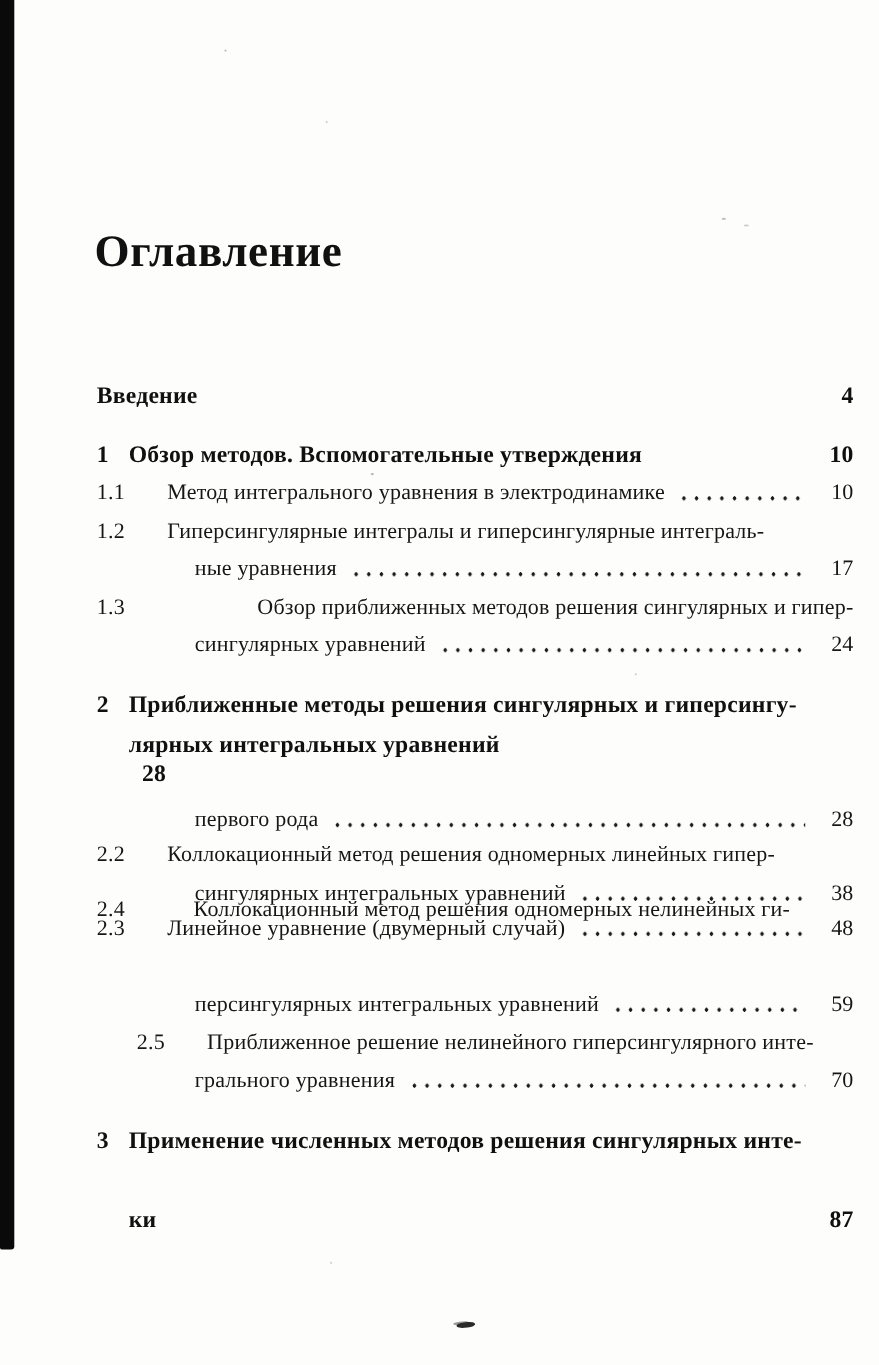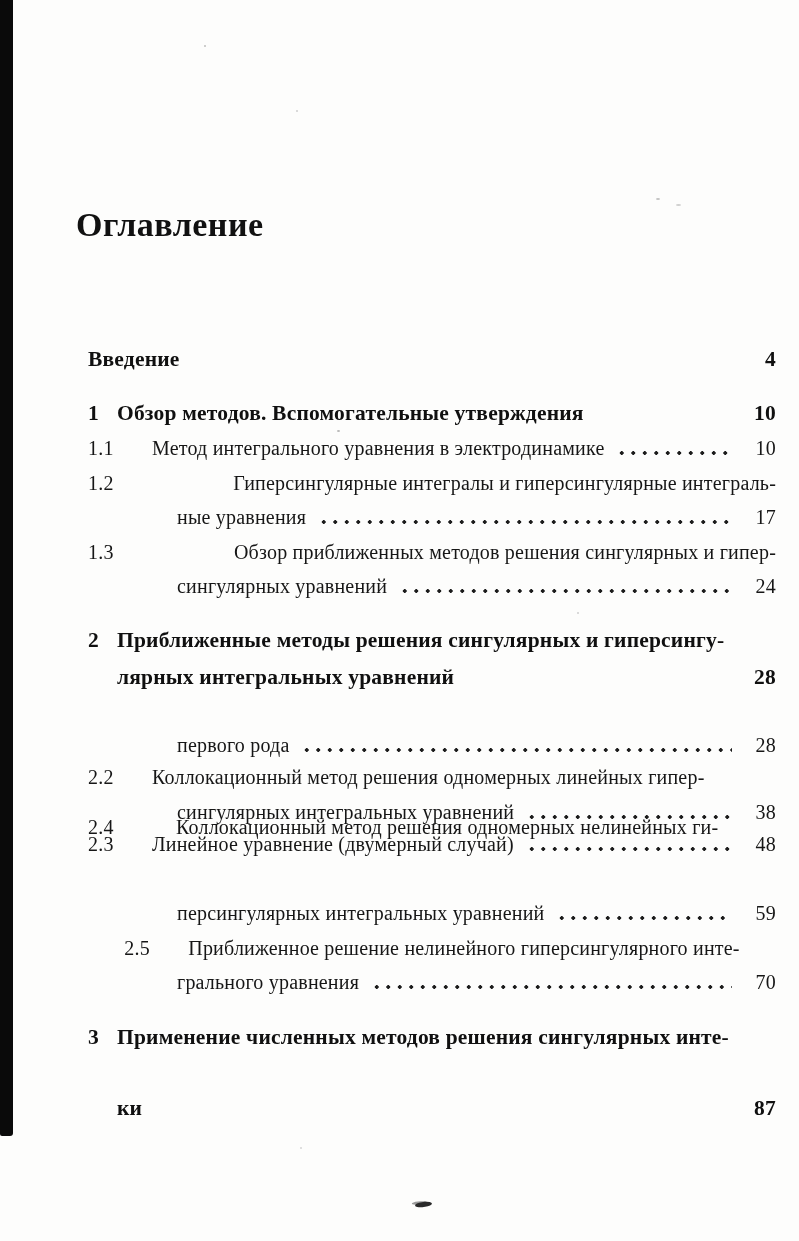--- a/index.html
+++ b/index.html
@@ -8,22 +8,22 @@
     background:#fdfdfc;
     font-family:"Liberation Serif","DejaVu Serif",serif;
     color:#141414;
   }
   .page{position:absolute;inset:0;}
   .scan-bar{
     position:absolute;left:0;top:0;width:13px;height:1136px;
     background:#0a0a0a;border-radius:0 0 3px 2px;
   }
   .doc-title{
-    position:absolute;left:76px;top:206px;
-    font-size:34px;font-weight:bold;line-height:1.1;
+    position:absolute;left:86px;top:206px;
+    font-size:41px;font-weight:bold;line-height:1.1;
     letter-spacing:0.5px;color:#111;
   }
   .toc{position:absolute;left:88px;top:0;width:688px;height:997px;}
   .row{
     position:absolute;left:0;right:0;display:flex;align-items:flex-start;
     font-size:20px;line-height:26px;height:26px;letter-spacing:0.2px;
     white-space:nowrap;color:#161616;
   }
   .row.bold{font-weight:bold;font-size:21.5px;color:#101010;}
   .row .num-ch{flex:0 0 29px;}
@@ -64,21 +64,21 @@
         <span class="txt">Обзор методов. Вспомогательные утверждения</span>
         <span class="spacer"></span>
         <span class="pagenum">10</span>
       </div>
       <div class="row" style="top: 435px;">
         <span class="num-sec">1.1</span>
         <span class="txt">Метод интегрального уравнения в электродинамике</span>
         <span class="leader"></span>
         <span class="pagenum">10</span>
       </div>
-      <div class="row" style="top: 470px; justify-content: space-between;">
+      <div class="row" style="top: 470px;">
         <span class="num-sec">1.2</span>
         <span class="txt">Гиперсингулярные интегралы и гиперсингулярные интеграль-</span>
       </div>
       <div class="row cont-sec" style="top: 504px;">
         <span class="txt">ные уравнения</span>
         <span class="leader"></span>
         <span class="pagenum">17</span>
       </div>
       <div class="row" style="top: 539px; justify-content: space-between;">
         <span class="num-sec">1.3</span>
@@ -86,21 +86,21 @@
       </div>
       <div class="row cont-sec" style="top: 573px;">
         <span class="txt">сингулярных уравнений</span>
         <span class="leader"></span>
         <span class="pagenum">24</span>
       </div>
       <div class="row bold" style="top: 627px;">
         <span class="num-ch">2</span>
         <span class="txt">Приближенные методы решения сингулярных и гиперсингу-</span>
       </div>
-      <div class="row bold cont-ch" style="top: 664px;">
+      <div class="row bold cont-ch" style="top: 664px; flex-direction: column;">
         <span class="txt">лярных интегральных уравнений</span>
         <span class="spacer"></span>
         <span class="pagenum">28</span>
       </div>
       <div class="row cont-sec" style="top: 732px;">
         <span class="txt">первого рода</span>
         <span class="leader"></span>
         <span class="pagenum">28</span>
       </div>
       <div class="row" style="top: 764px;">

